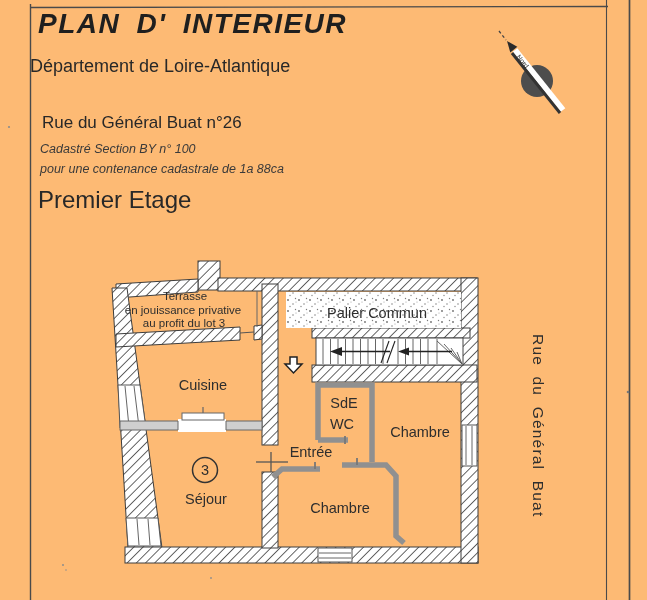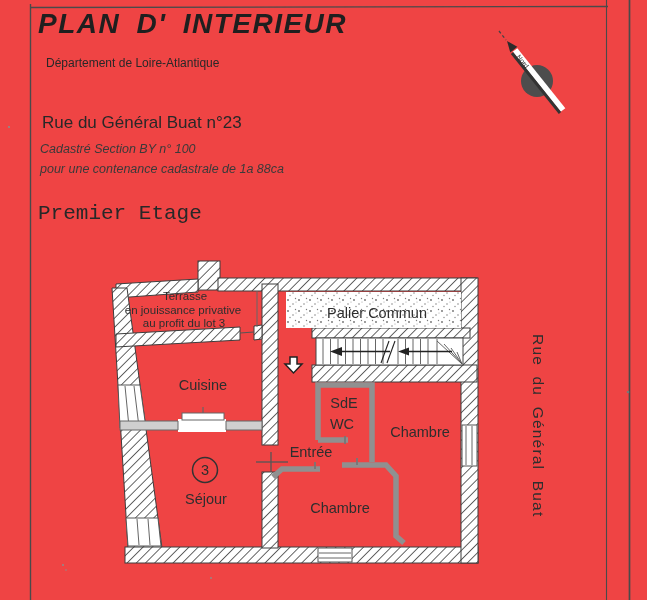--- a/index.html
+++ b/index.html
@@ -1,40 +1,40 @@
 <!DOCTYPE html>
 <html><head>
 <meta charset="utf-8">
 <style>
   html,body{margin:0;padding:0;background:#ffffff;}
   .page{
-    position:relative;width:647px;height:600px;background:#ef4444;
+    position:relative;width:647px;height:600px;background:#fdba74;
     font-family:"Liberation Sans",sans-serif;color:#262626;overflow:hidden;
   }
   .hdr{position:absolute;white-space:nowrap;color:#282828;}
   .title{left:38px;top:8px;font-size:28px;font-style:italic;font-weight:bold;
          letter-spacing:1.5px;word-spacing:7px;color:#1f1f1f;}
-  .dept{left:46px;top:56px;font-size:12px;}
+  .dept{left:30px;top:56px;font-size:18px;}
   .city{left:42px;top:82px;font-size:20px;}
   .addr{left:42px;top:113px;font-size:17px;}
   .cad1{left:40px;top:142px;font-size:12.5px;font-style:italic;color:#3a3a3a;}
   .cad2{left:40px;top:162px;font-size:12.5px;font-style:italic;color:#3a3a3a;}
-  .floor{left:38px;top:202px;font-size:21px;font-family:Liberation Mono, monospace;}
+  .floor{left:38px;top:186px;font-size:24px;}
   svg text{font-family:"Liberation Sans",sans-serif;fill:#2e2e2e;}
   .roomlbl{font-size:14.5px;}
   .small{font-size:11.5px;}
 </style>
 </head>
 <body>
 
 <div class="page">
 
   <div class="hdr title">PLAN D' INTERIEUR</div>
   <div class="hdr dept">Département de Loire-Atlantique</div>
-  <div class="hdr addr">Rue du Général Buat n°23</div>
+  <div class="hdr addr">Rue du Général Buat n°26</div>
   <div class="hdr cad1">Cadastré Section BY n° 100</div>
   <div class="hdr cad2">pour une contenance cadastrale de 1a 88ca</div>
   <div class="hdr floor">Premier Etage</div>
 
   <svg width="647" height="600" viewBox="0 0 647 600" style="position:absolute;left:0;top:0;">
     <defs>
       <pattern id="hatch" width="6.5" height="6.5" patternUnits="userSpaceOnUse" patternTransform="rotate(45)">
         <rect width="6.5" height="6.5" fill="#ffffff"></rect>
         <line x1="0" y1="0" x2="0" y2="6.5" stroke="#4a4a4a" stroke-width="1.7"></line>
       </pattern>

